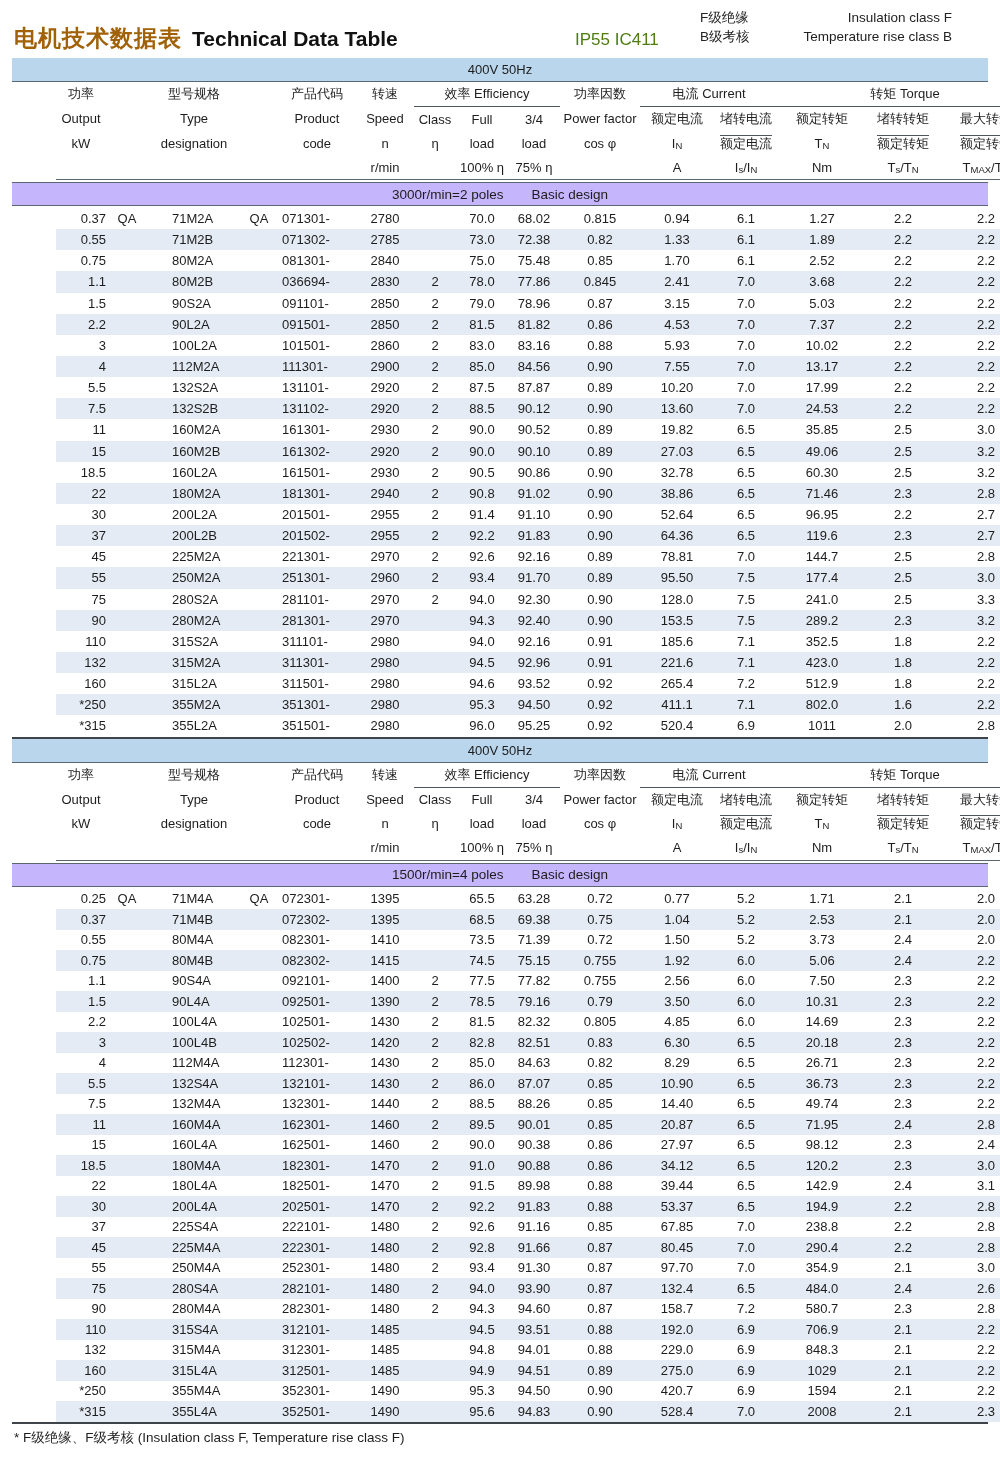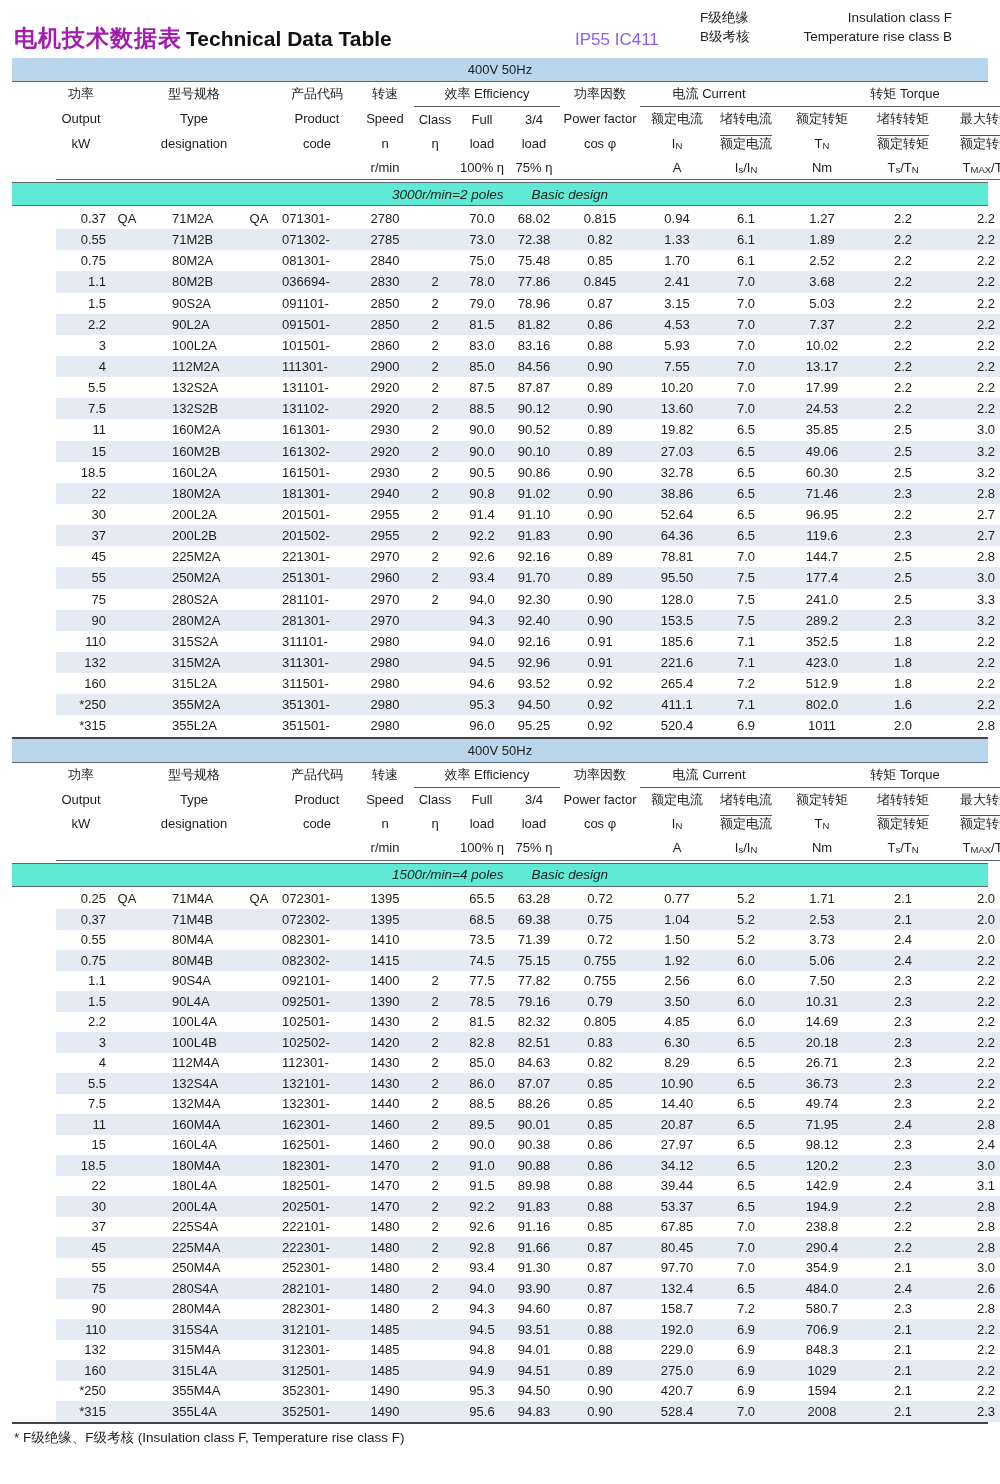--- a/index.html
+++ b/index.html
@@ -2,32 +2,32 @@
 <html><head>
 <meta charset="utf-8">
 <style>
   html,body{margin:0;padding:0;background:#fff;}
   body{width:1000px;font-family:"Liberation Sans","DejaVu Sans",sans-serif;color:#222;}
   .page{width:1000px;}
 
   
   .tophead{position:relative;height:58px;}
   .titleline{position:absolute;left:14px;bottom:4px;white-space:nowrap;}
-  .title-zh{font-size:23px;font-weight:bold;color:#a21caf;letter-spacing:1px;}
-  .title-en{font-size:21px;font-weight:bold;color:#111;margin-left:4px;}
-  .ip-rating{position:absolute;left:575px;bottom:8px;font-size:17px;color:#8b5cf6;}
+  .title-zh{font-size:23px;font-weight:bold;color:#a16207;letter-spacing:1px;}
+  .title-en{font-size:21px;font-weight:bold;color:#111;margin-left:10px;}
+  .ip-rating{position:absolute;left:575px;bottom:8px;font-size:17px;color:#4d7c0f;}
   .classblock{position:absolute;left:700px;top:8px;width:252px;font-size:13.5px;line-height:19px;}
   .classblock .row{display:flex;justify-content:space-between;}
 
   
   .ttable{margin:0 12px;border-bottom:2.5px solid #3f444a;}
   .vband{height:23px;background:#b9d6ed;border-bottom:1.5px solid #5a6670;
          display:flex;align-items:center;justify-content:center;font-size:13px;color:#1d1d1d;}
-  .sband{height:22px;background:#5eead4;border-top:1.5px solid #5a6670;border-bottom:1.5px solid #5a6670;
-         margin:2px 0;display:flex;align-items:center;justify-content:center;gap:28px;font-size:13.5px;color:#1d1d1d;font-style:italic;}
+  .sband{height:22px;background:#c4b5fd;border-top:1.5px solid #5a6670;border-bottom:1.5px solid #5a6670;
+         margin:2px 0;display:flex;align-items:center;justify-content:center;gap:28px;font-size:13.5px;color:#1d1d1d;}
 
   table{border-collapse:collapse;table-layout:fixed;width:976px;margin-left:44px;}
   col.w1{width:50px}col.w2{width:42px}col.w3{width:92px}col.w4{width:38px}col.w5{width:78px}
   col.w6{width:58px}col.w7{width:42px}col.w8{width:52px}col.w9{width:52px}col.w10{width:80px}
   col.w11{width:74px}col.w12{width:64px}col.w13{width:88px}col.w14{width:74px}col.w15{width:92px}
 
   .htable th{font-weight:normal;font-size:13px;height:24px;padding:0;text-align:center;
              vertical-align:middle;white-space:nowrap;color:#1d1d1d;}
   .htable{border-bottom:1.5px solid #5a6670;}
   th.grp{border-bottom:1.4px solid #4d565e;}

